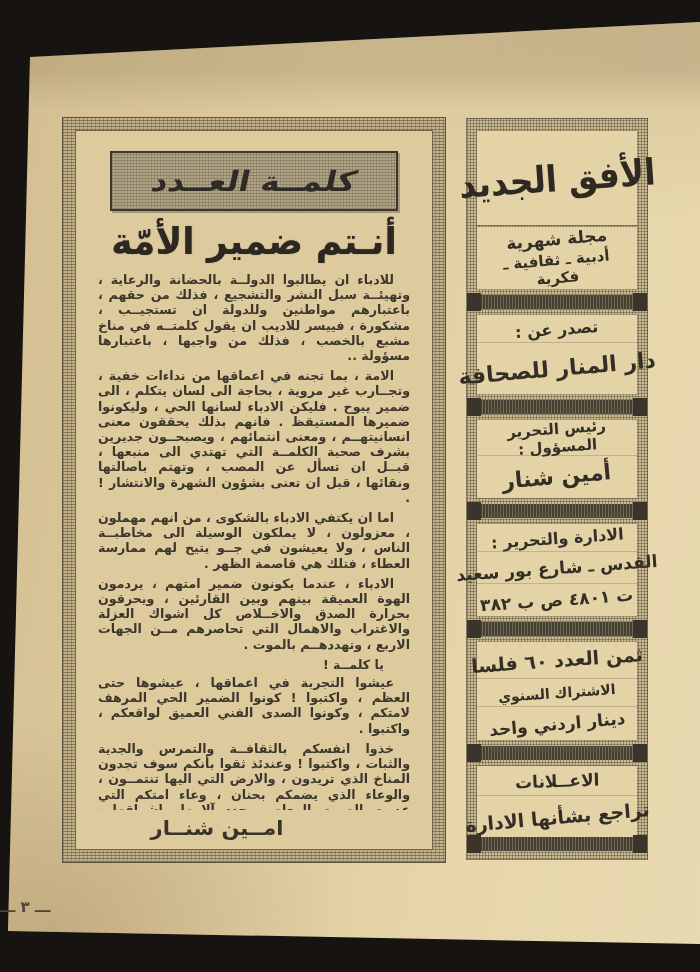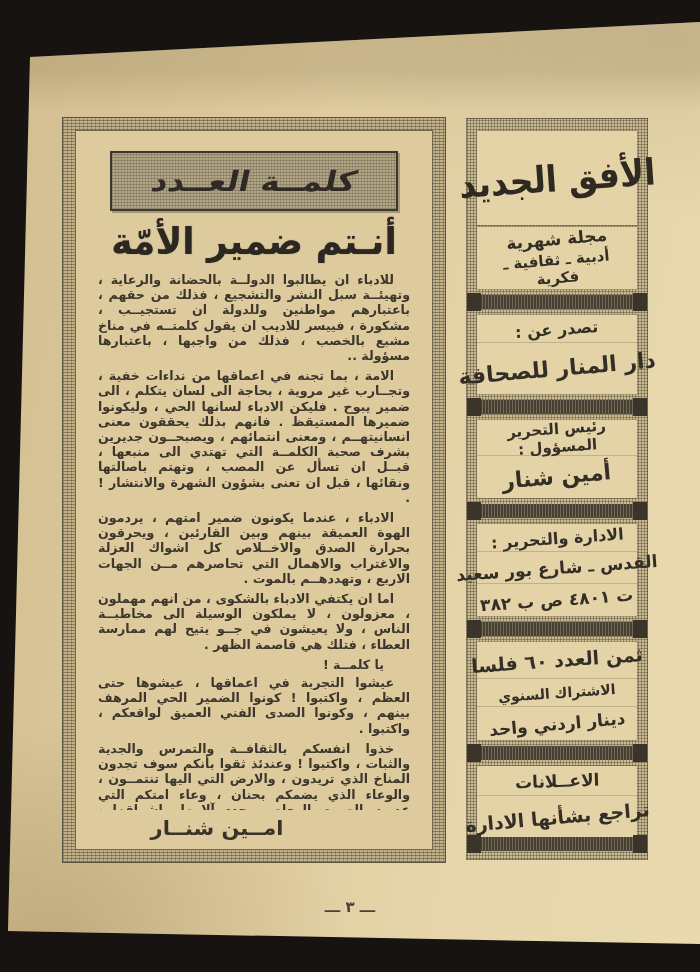--- a/index.html
+++ b/index.html
@@ -121,44 +121,44 @@
   .addr1 span,.addr2 span{font-size:17px;font-weight:bold;transform:rotate(-4deg);white-space:nowrap;}
   .price{height:36px;}
   .price span{font-size:19px;font-weight:bold;transform:rotate(-4deg);white-space:nowrap;}
   .sub1{height:26px;} .sub1 span{font-size:14px;font-weight:bold;transform:rotate(-4deg);}
   .sub2{height:32px;} .sub2 span{font-size:17px;font-weight:bold;transform:rotate(-5deg);}
   .ads1{height:28px;} .ads1 span{font-size:17px;font-weight:bold;letter-spacing:2px;transform:rotate(-2deg);}
   .ads2{height:40px;} .ads2 span{font-size:19px;font-weight:bold;transform:rotate(-5deg);white-space:nowrap;}
   .bottom-band{margin-top:auto;margin-bottom:8px;}
   
   .page-num{
-    position:absolute;left:0;top:898px;width:700px;text-align:center;
+    position:absolute;left:0;top:898px;width:700px;
     font-size:15px;font-weight:bold;color:#4a4336;letter-spacing:1px;
   }
 </style>
 </head>
 <body>
 
 <div class="scene">
   <div class="paper"></div>
   <div class="paper-shade"></div>
 
   <div class="ed-box">
     <div class="ed-inner">
       <div class="kicker">
         <span>كلمــة العــدد</span>
       </div>
       <div class="ed-title">أنـتم ضمير الأمّة</div>
       <div class="ed-body">
         <p>للادباء ان يطالبوا الدولــة بالحضانة والرعاية ، وتهيئــة سبل النشر والتشجيع ، فذلك من حقهم ، باعتبارهم مواطنين وللدولة ان تستجيــب ، مشكورة ، فييسر للاديب ان يقول كلمتــه في مناخ مشبع بالخصب ، فذلك من واجبها ، باعتبارها مسؤولة ..</p>
         <p>الامة ، بما تجنه في اعماقها من نداءات خفية ، وتجــارب غير مروية ، بحاجة الى لسان يتكلم ، الى ضمير يبوح . فليكن الادباء لسانها الحي ، وليكونوا ضميرها المستيقظ . فانهم بذلك يحققون معنى انسانيتهــم ، ومعنى انتمائهم ، ويصبحــون جديرين بشرف صحبة الكلمــة التي تهتدي الى منبعها ، قبــل ان تسأل عن المصب ، وتهتم باصالتها ونقائها ، قبل ان تعنى بشؤون الشهرة والانتشار ! .</p>
+        <p>اما ان يكتفي الادباء بالشكوى ، من انهم مهملون ، معزولون ، لا يملكون الوسيلة الى مخاطبــة الناس ، ولا يعيشون في جــو يتيح لهم ممارسة العطاء ، فتلك هي قاصمة الظهر .</p>
         <p>الادباء ، عندما يكونون ضمير امتهم ، يردمون الهوة العميقة بينهم وبين القارئين ، ويحرقون بحرارة الصدق والاخــلاص كل اشواك العزلة والاغتراب والاهمال التي تحاصرهم مــن الجهات الاربع ، وتهددهــم بالموت .</p>
-        <p>اما ان يكتفي الادباء بالشكوى ، من انهم مهملون ، معزولون ، لا يملكون الوسيلة الى مخاطبــة الناس ، ولا يعيشون في جــو يتيح لهم ممارسة العطاء ، فتلك هي قاصمة الظهر .</p>
         <p class="short">يا كلمــة !</p>
-        <p>عيشوا التجربة في اعماقها ، عيشوها حتى العظم ، واكتبوا ! كونوا الضمير الحي المرهف بينهم ، وكونوا الصدى الفني العميق لواقعكم ، واكتبوا .</p>
+        <p>عيشوا التجربة في اعماقها ، عيشوها حتى العظم ، واكتبوا ! كونوا الضمير الحي المرهف لامتكم ، وكونوا الصدى الفني العميق لواقعكم ، واكتبوا .</p>
         <p>خذوا انفسكم بالثقافــة والتمرس والجدية والثبات ، واكتبوا ! وعندئذ ثقوا بأنكم سوف تجدون المناخ الذي تريدون ، والارض التي اليها تنتمــون ، والوعاء الذي يضمكم بحنان ، وعاء امتكم التي عدمت الصوت المعاصر يجدد آلامها واشواقها ، وواقعكم المسلوخ عن الكلمة ، المتعطش لوهج التعبير ،</p>
 
       </div>
       <div class="signature">امــين شنــار</div>
     </div>
   </div>
 
   <div class="mast">
     <div class="panel mag-name">
       <span>الأفق الجديد</span>

